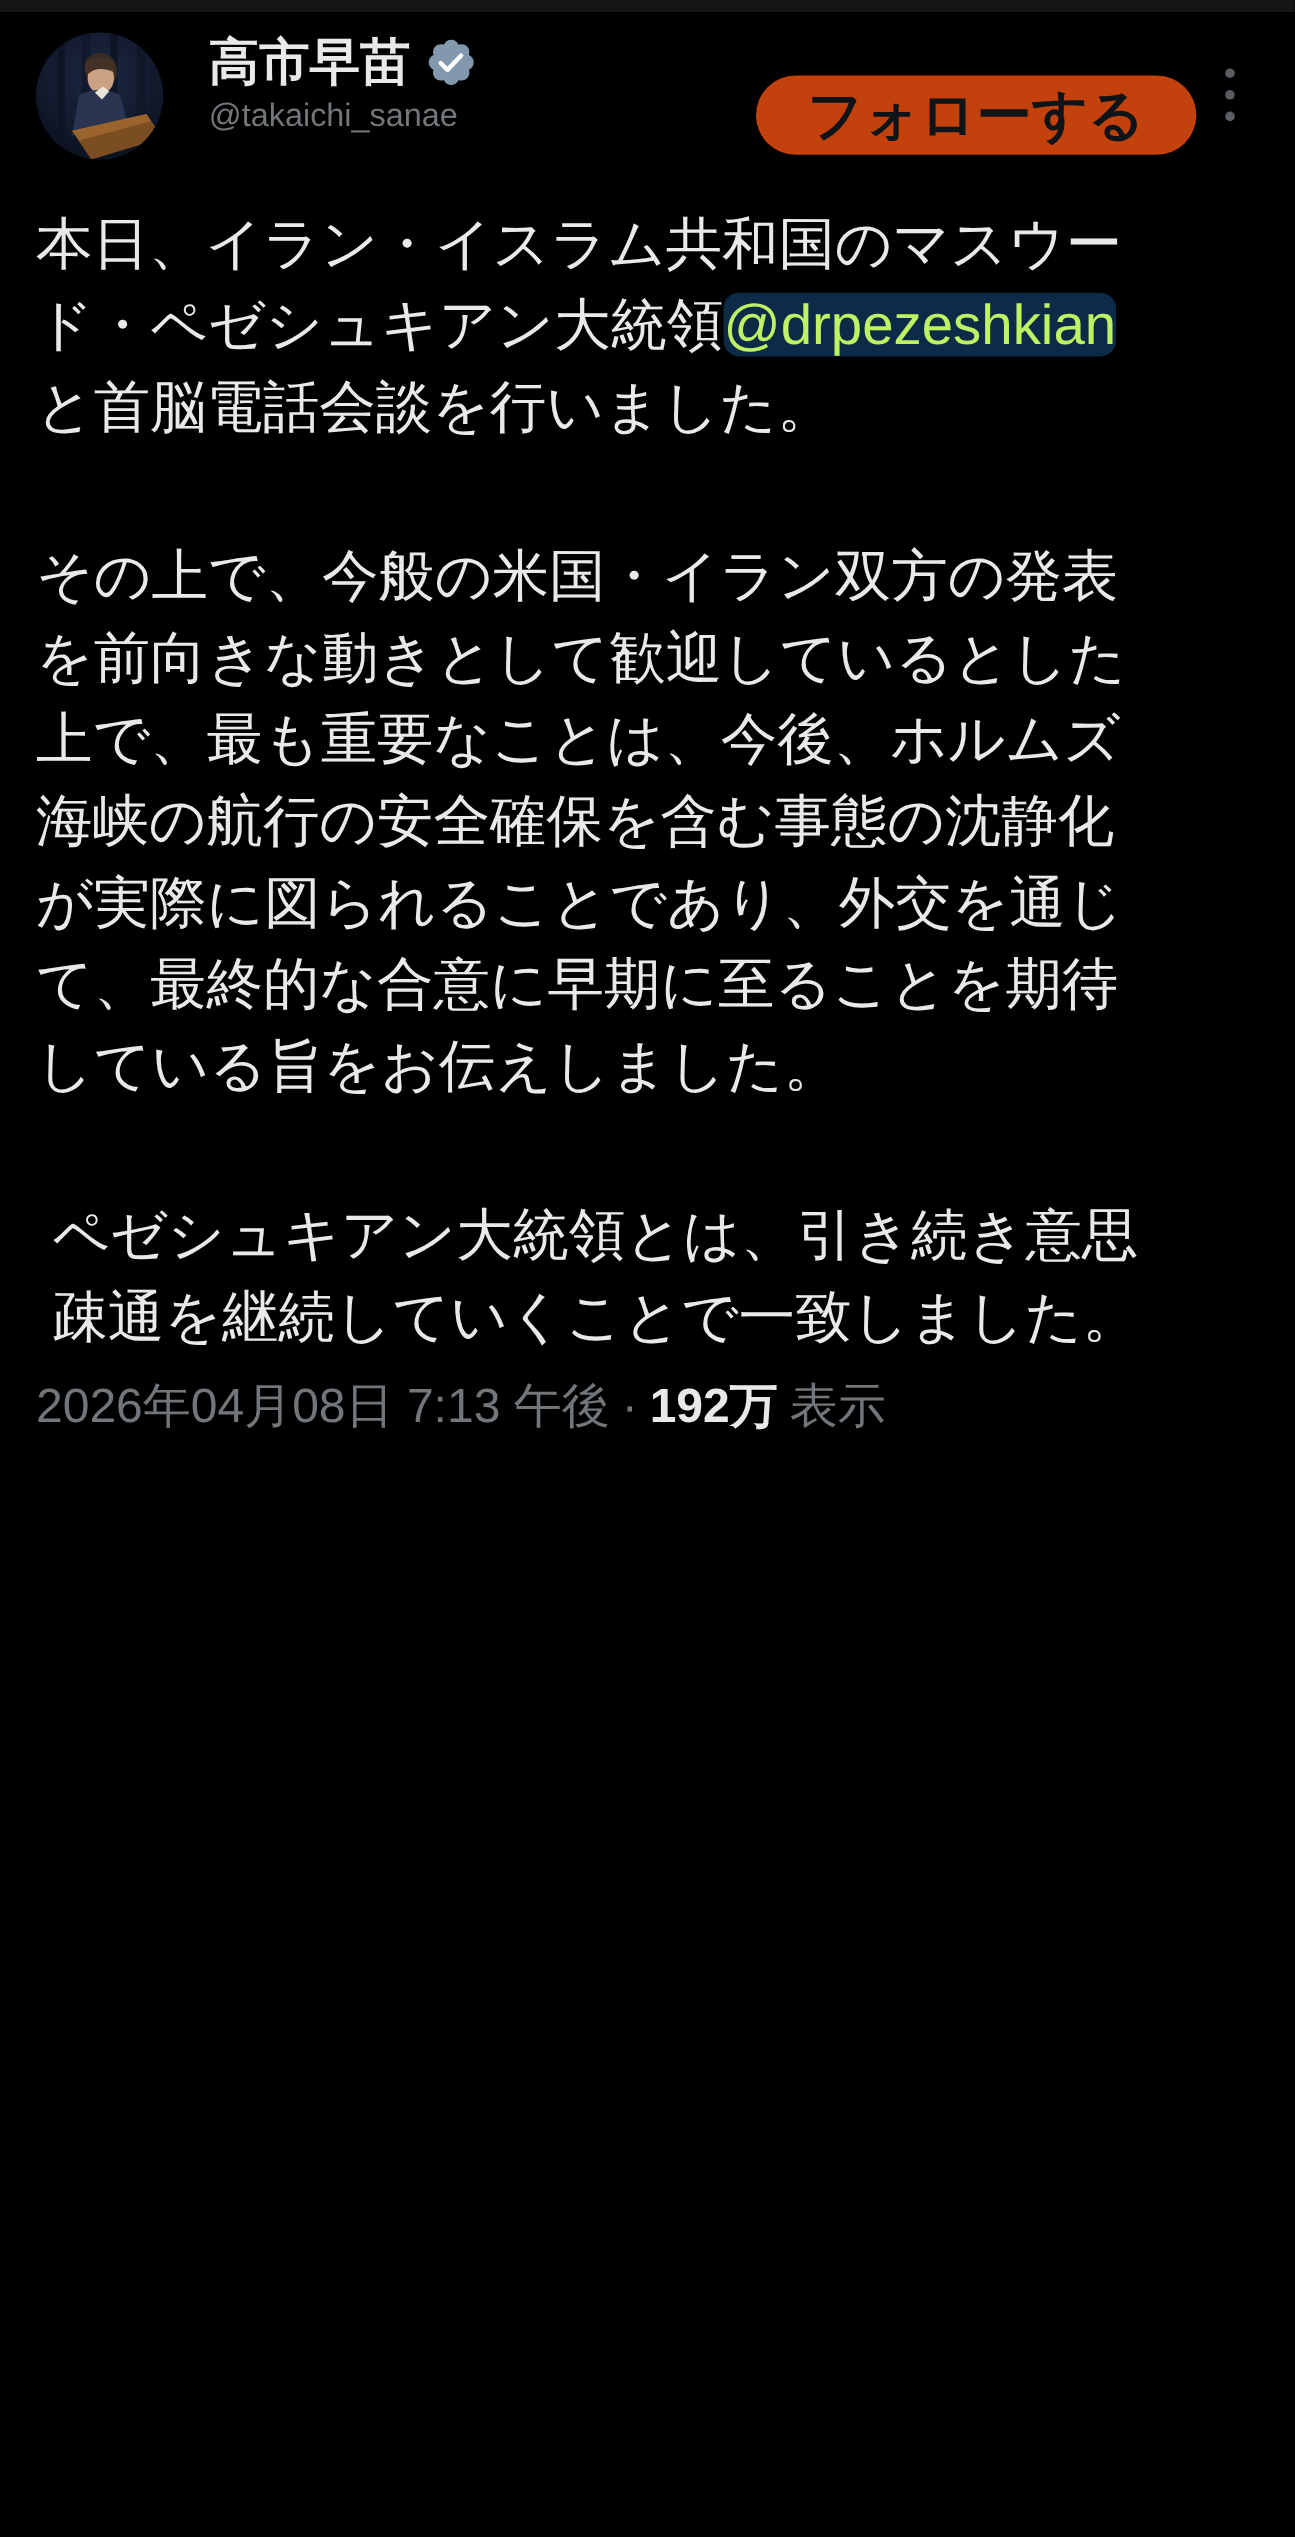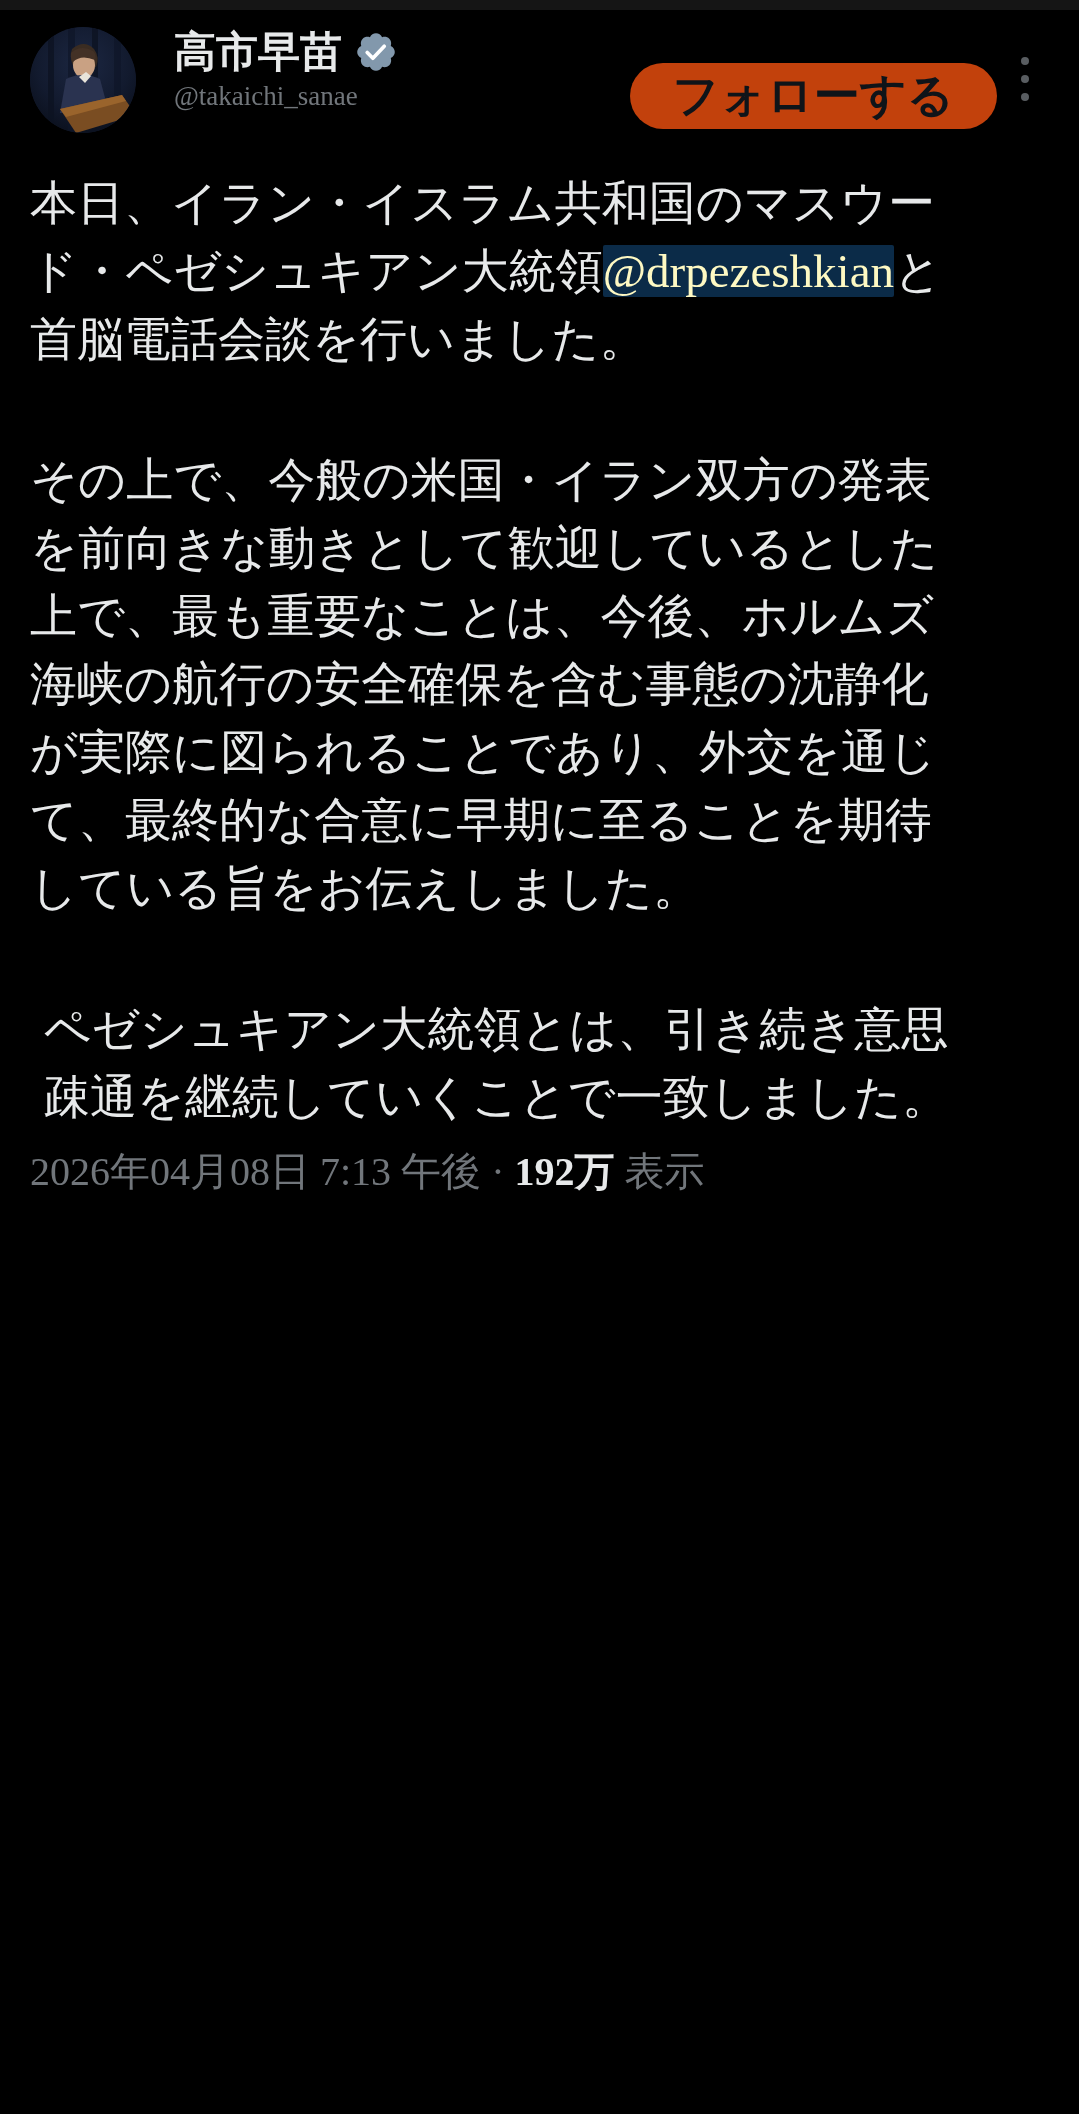--- a/index.html
+++ b/index.html
@@ -4,21 +4,21 @@
 <style>
   * { margin:0; padding:0; box-sizing:border-box; }
   html,body { width:1079px; height:2114px; background:#000; overflow:hidden; }
   body {
     font-family:"Liberation Sans","DejaVu Sans",sans-serif;
     color:#e7e9ea;
     position:relative;
   }
   .top-strip { width:100%; height:10px; background:#151515; }
 
-  .tweet { padding:0 30px;font-family:Liberation Serif, serif; }
+  .tweet { padding:0 30px; }
 
   .header { display:flex; align-items:flex-start; margin-top:17px; }
   .avatar {
     width:106px; height:106px; border-radius:50%;
     overflow:hidden; flex:0 0 auto; background:#10172a; cursor:pointer;
   }
   .avatar svg { display:block; width:100%; height:100%; }
   .id-block { margin-left:38px; min-width:0; }
   .name-row { display:flex; align-items:center; margin-top:2px; cursor:pointer; }
   .display-name {
@@ -53,24 +53,24 @@
     line-height:68px;
     color:#e7e9ea;
     letter-spacing:0;
     line-break:strict;
     word-break:normal;
     overflow-wrap:break-word;
   }
   .tweet-text p { margin:0 0 73px 0; }
   .tweet-text p:last-child { margin-bottom:0;text-align:center; }
   .mention {
-    color:#fef9c3;
+    color:#bef264;
     background:rgba(29,113,188,0.38);
     text-decoration:none;
-    border-radius:2px;
+    border-radius:13px;
   }
 
   .footer {
     margin-top:15px;
     font-size:40px;
     color:#71767b;
     line-height:52px;
     white-space:nowrap;
   }
   .footer .views-count { color:#e7e9ea; font-weight:bold; }

